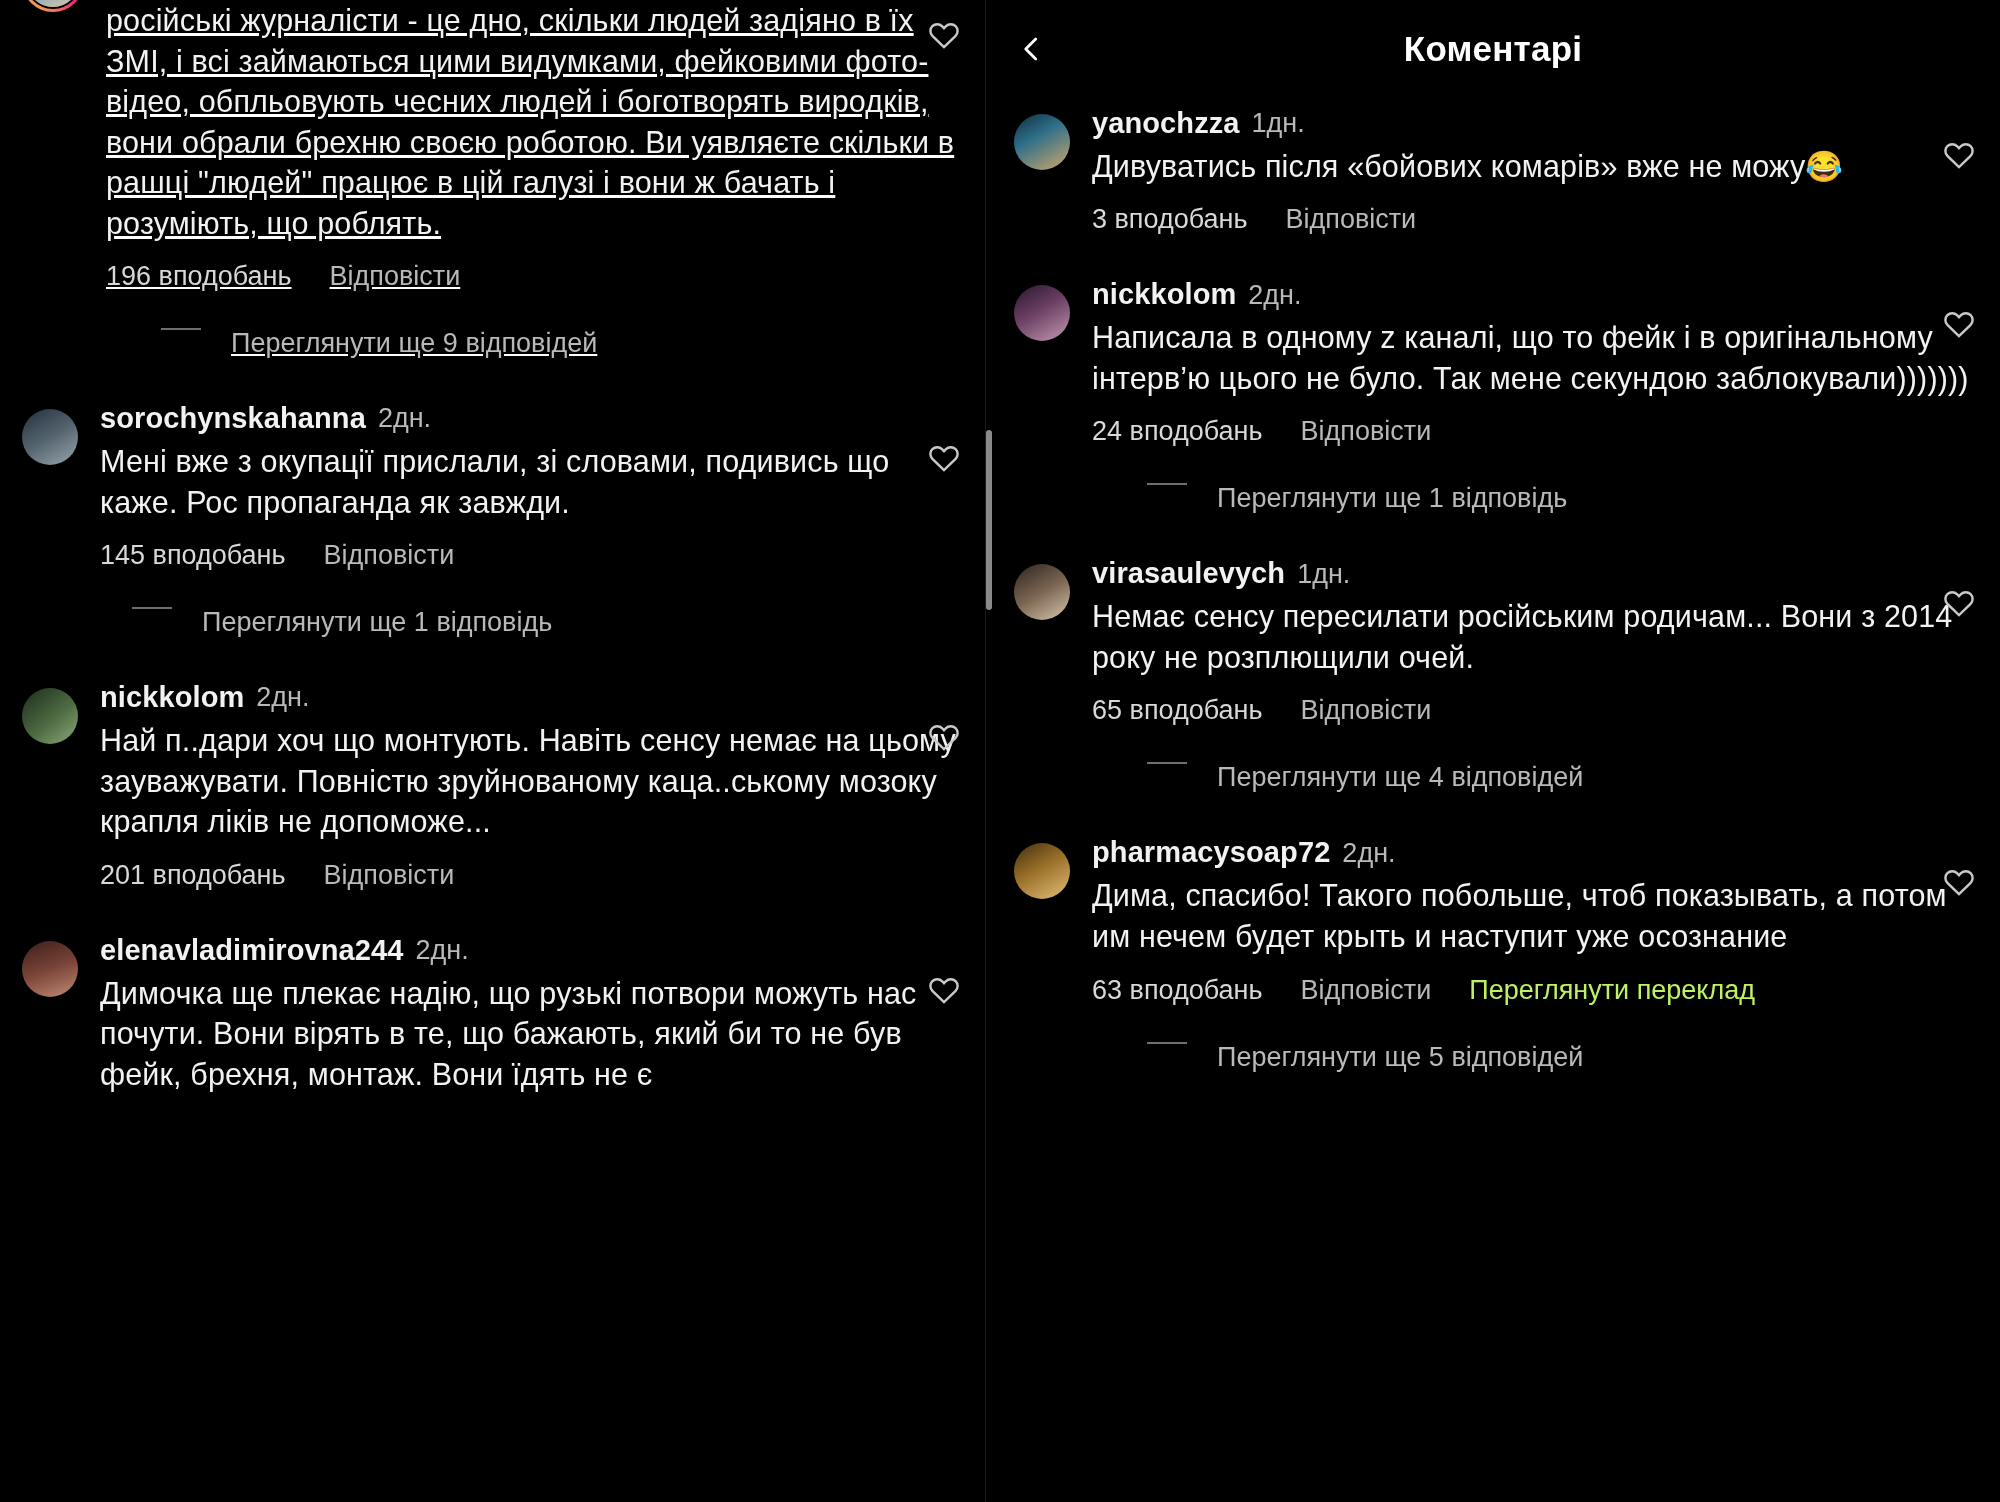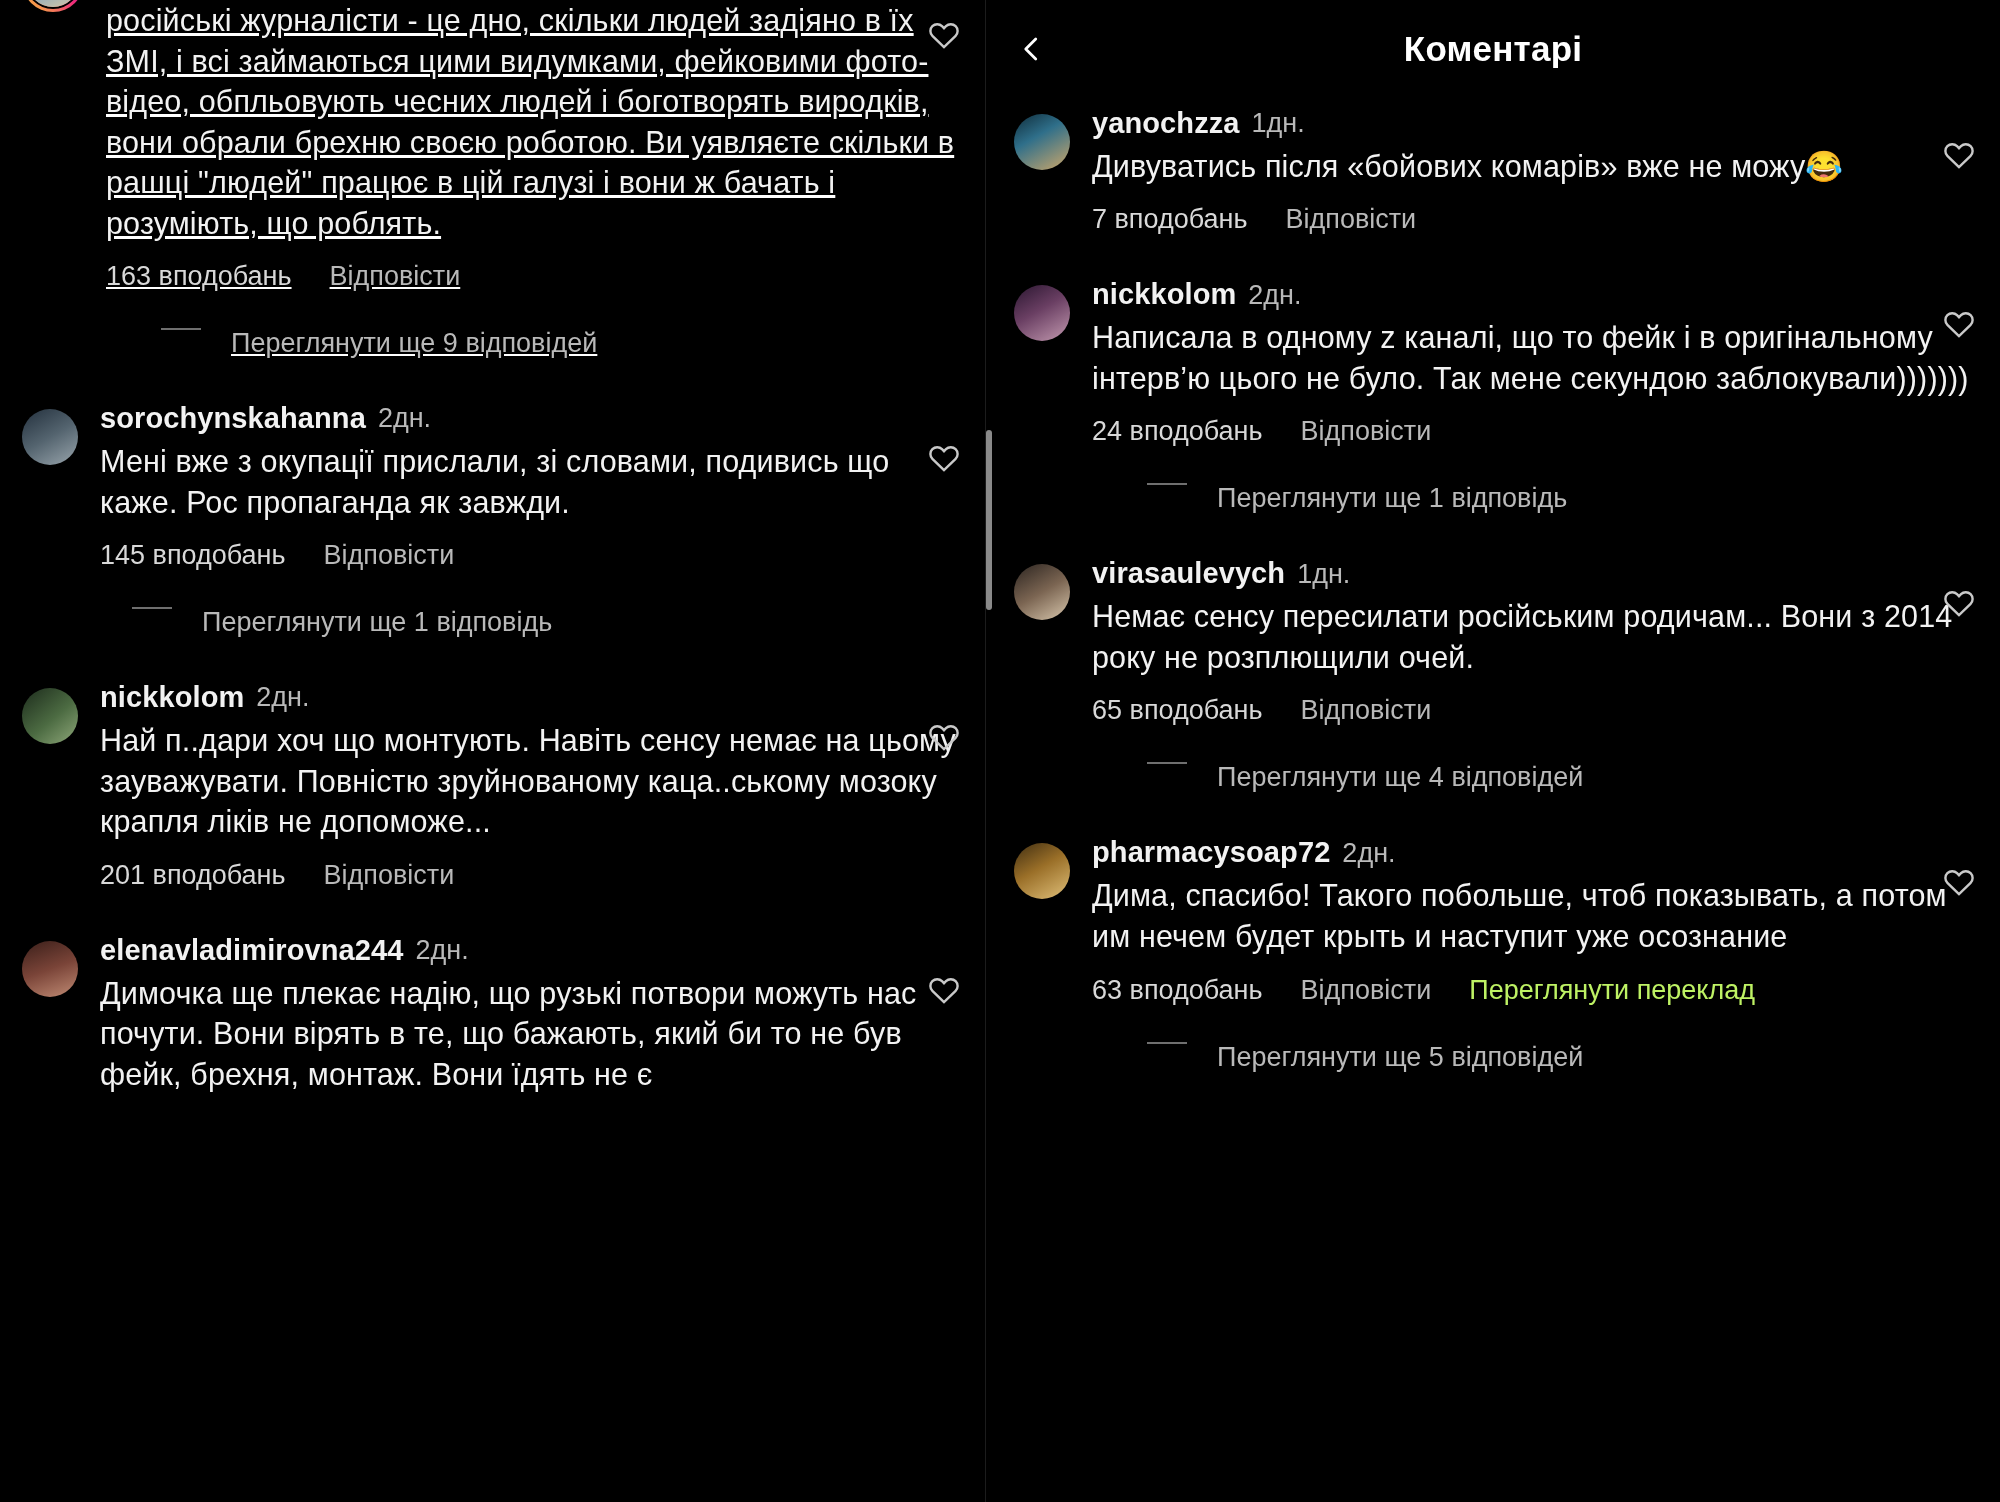--- a/index.html
+++ b/index.html
@@ -198,21 +198,21 @@
               </div>
           </div>
         </div>
         <div class="c-body">
           <div class="c-line1" style="height:0;overflow:hidden;">
             <span class="c-user"></span>
 
           </div>
           <div class="c-text">російські журналісти - це дно, скільки людей задіяно в їх ЗМІ, і всі займаються цими видумками, фейковими фото-відео, обпльовують чесних людей і боготворять виродків, вони обрали брехню своєю роботою. Ви уявляєте скільки в рашці "людей" працює в цій галузі і вони ж бачать і розуміють, що роблять.</div>
           <div class="c-meta">
-            <span class="likes">163 вподобань</span>
+            <span class="likes">196 вподобань</span>
             <span class="reply">Відповісти</span>
           </div>
           <div class="spacer-36"></div>
           <div class="view-replies" style="padding-left:55px;">
             <span class="vr-dash"></span>
             <span>Переглянути ще 9 відповідей</span>
           </div>
         </div>
         <div class="heart" style="top:18px;">
           <svg width="34" height="34" viewBox="0 0 24 24" fill="none" stroke="#c9c9c9" stroke-width="1.7">
@@ -322,21 +322,21 @@
             <div class="av-img av-e"></div>
           </div>
       </div>
       <div class="c-body">
         <div class="c-line1">
           <span class="c-user">yanochzza</span>
           <span class="c-time">1дн.</span>
         </div>
         <div class="c-text">Дивуватись після «бойових комарів» вже не можу😂</div>
         <div class="c-meta">
-          <span class="likes">7 вподобань</span>
+          <span class="likes">3 вподобань</span>
           <span class="reply">Відповісти</span>
         </div>
       </div>
       <div class="heart" style="top:30px;">
         <svg width="34" height="34" viewBox="0 0 24 24" fill="none" stroke="#c9c9c9" stroke-width="1.7">
           <path d="M12 20.5 3.8 12.6a4.8 4.8 0 0 1 6.8-6.8L12 7.2l1.4-1.4a4.8 4.8 0 0 1 6.8 6.8z"></path>
         </svg>
       </div>
     </div>
 

